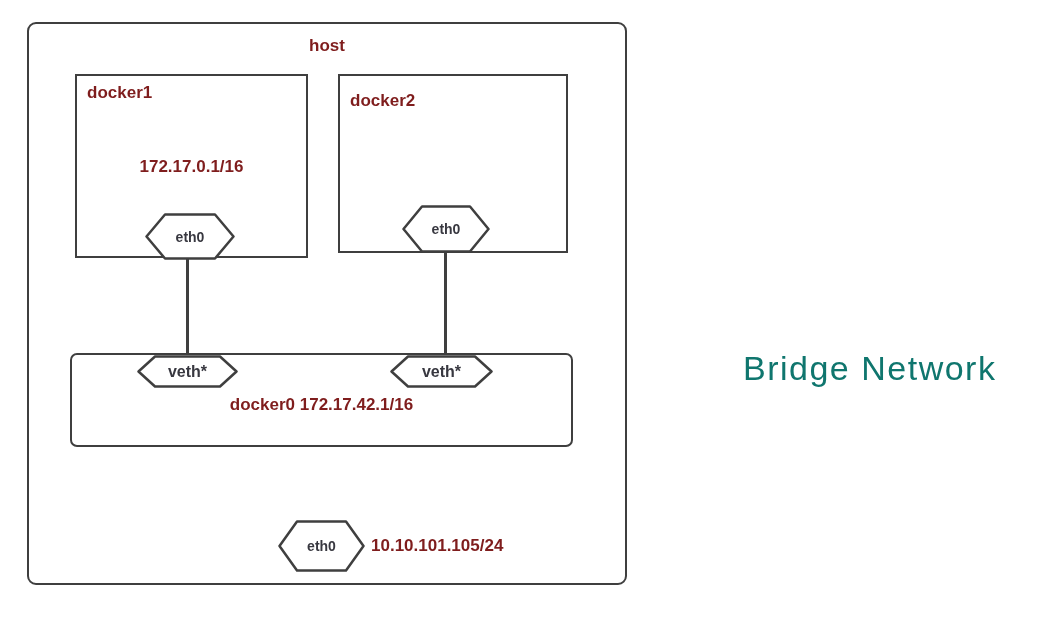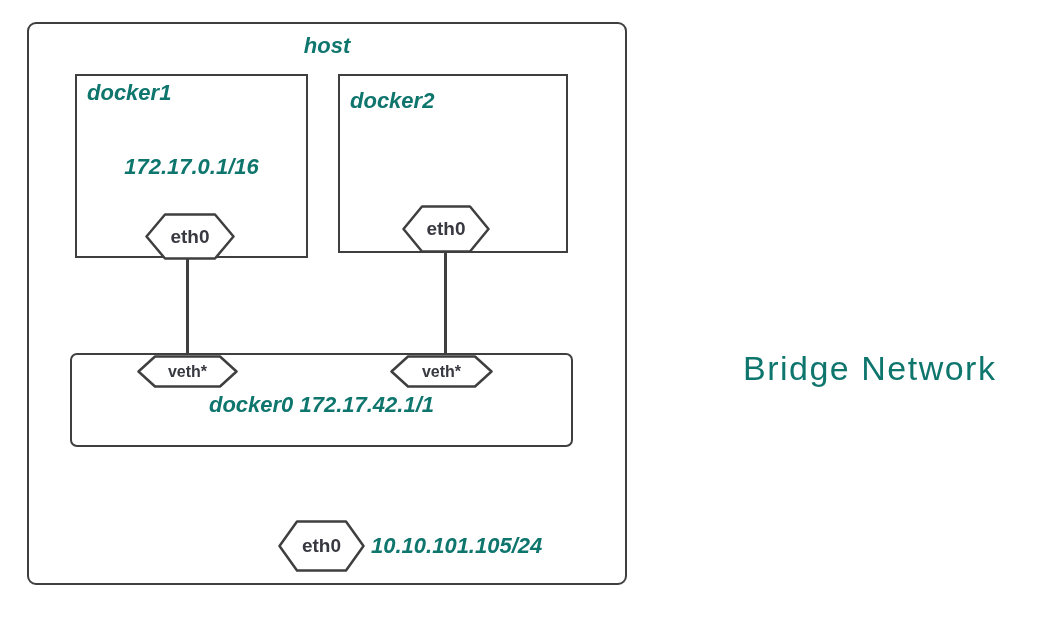--- a/index.html
+++ b/index.html
@@ -39,26 +39,25 @@
     width: 503px; height: 94px;
     border: 2.5px solid #3f3f3f;
     border-radius: 7px;
     background: #ffffff;
     box-sizing: border-box;
     z-index: 1;
   }
 
   
   .lbl {
-    color: #0f766e;
+    color: #7f1d1d;
     font-weight: bold;
-    font-size: 22px;
+    font-size: 17px;
     line-height: 20px;
     white-space: nowrap;
-    font-style: italic;
   }
   .host-label   { left: 27px; top: 36px; width: 600px; text-align: center; z-index: 3; }
   .d1-title     { left: 87px;  top: 83px; z-index: 2; }
   .d2-title     { left: 350px; top: 83px; z-index: 2; margin-top: 8px; }
   .d1-ip        { left: 75px;  top: 157px; width: 233px; text-align: center; z-index: 2; }
   .d2-ip        { left: 338px; top: 154px; width: 230px; text-align: center; z-index: 2; }
   .bridge-label { left: 70px;  top: 395px; width: 503px; text-align: center; z-index: 3; }
   .hostif-ip    { left: 371px; top: 536px; z-index: 3; }
 
   .side-label {
@@ -88,21 +87,21 @@
   }
   .hex svg {
     position: absolute;
     left: 0; top: 0;
     width: 100%; height: 100%;
   }
   .hex span {
     position: relative;
     color: #383840;
     font-weight: bold;
-    font-size: 19px;
+    font-size: 14px;
     white-space: nowrap;
   }
   .hex-eth1   { left: 145px; top: 213px; width: 90px;  height: 47px; }
   .hex-eth2   { left: 402px; top: 205px; width: 88px;  height: 48px; }
   .hex-veth1  { left: 137px; top: 355px; width: 101px; height: 33px; }
   .hex-veth2  { left: 390px; top: 355px; width: 103px; height: 33px; }
   .hex-veth1 span, .hex-veth2 span { font-size: 16px; }
   .hex-ethhost{ left: 278px; top: 520px; width: 87px;  height: 52px; }
 
   .hex polygon {
@@ -148,21 +147,21 @@
       <polygon points="18,1.5 83,1.5 99.5,16.5 83,31.5 18,31.5 1.5,16.5"></polygon>
     </svg>
     <span>veth*</span>
   </div>
   <div class="abs hex hex-veth2">
     <svg viewBox="0 0 103 33" preserveAspectRatio="none">
       <polygon points="18,1.5 85,1.5 101.5,16.5 85,31.5 18,31.5 1.5,16.5"></polygon>
     </svg>
     <span>veth*</span>
   </div>
-  <div class="abs lbl bridge-label">docker0 172.17.42.1/1</div>
+  <div class="abs lbl bridge-label">docker0 172.17.42.1/16</div>
 
   <div class="abs hex hex-ethhost">
     <svg viewBox="0 0 87 52" preserveAspectRatio="none">
       <polygon points="19,1.5 68,1.5 85.5,26 68,50.5 19,50.5 1.5,26"></polygon>
     </svg>
     <span>eth0</span>
   </div>
   <div class="abs lbl hostif-ip">10.10.101.105/24</div>
 
   <div class="abs side-label">Bridge Network</div>

